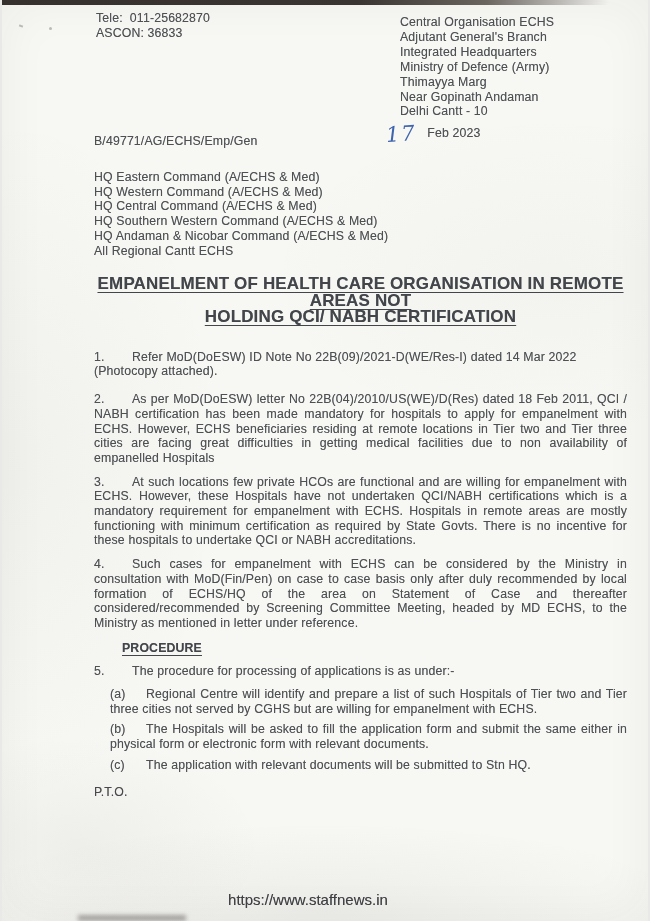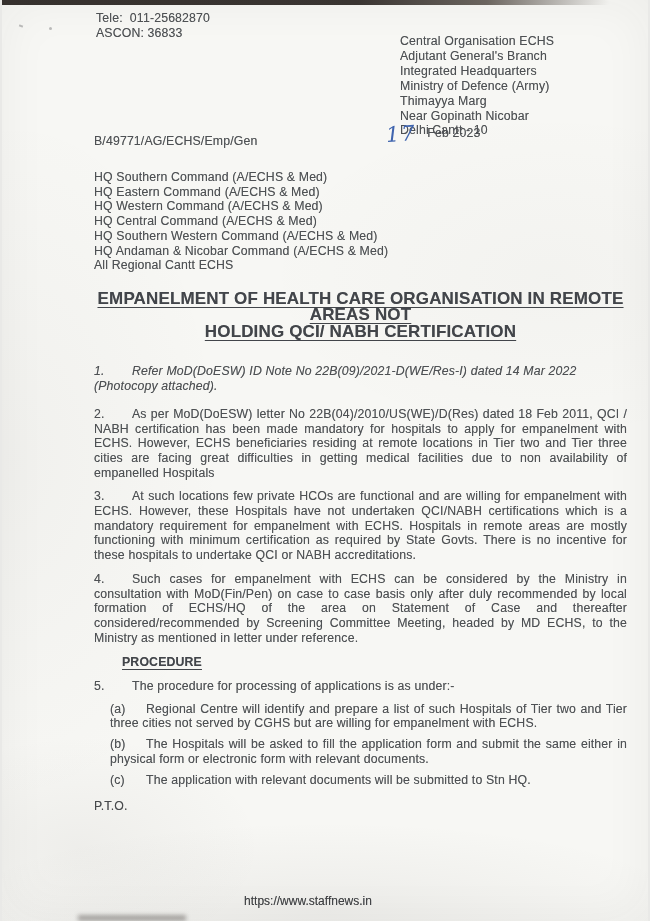--- a/index.html
+++ b/index.html
@@ -24,42 +24,42 @@
   .smudge{position:absolute;bottom:0;left:76px;width:108px;height:6px;background:rgba(62,58,54,0.4);filter:blur(2px);}
   .content{
     position:absolute;left:92px;top:0;width:533px;
     font-size:12.3px;line-height:14.7px;letter-spacing:0.15px;
     text-shadow:0 0 0.6px rgba(90,92,95,0.55);
     filter:blur(0.15px);
   }
   .ws{white-space:pre;}
   .header{position:relative;height:158px;}
   .hdr-left{position:absolute;top:11px;left:2px;line-height:15px;}
-  .hdr-right{position:absolute;top:34px;left:306px;line-height:14.9px;}
+  .hdr-right{position:absolute;top:15px;left:306px;line-height:14.9px;}
   .ref-row{position:absolute;top:134px;left:0;width:100%;}
   .date-block{position:absolute;left:292px;top:-8px;white-space:nowrap;}
   .hw-day{
     display:inline-block;color:#3f64ae;font-family:"DejaVu Serif",serif;font-style:italic;
     font-size:21px;letter-spacing:2px;transform:rotate(-4deg);text-shadow:none;filter:none;
   }
   .date-text{margin-left:7px;vertical-align:4px;}
   .recipients{margin-top:12px;}
   .subject{margin-top:18px;text-align:center;font-weight:bold;color:#42454a;line-height:16.5px;font-size:17px;}
   .subject .line{text-decoration:underline;text-underline-offset:2.5px;text-decoration-thickness:1.2px;}
   .para{margin-top:9px;text-align:justify;}
-  .para.p1{margin-top:24px;text-align:left;font-style:italic;}
+  .para.p1{margin-top:24px;text-align:left;}
   .para.p2{margin-top:13px;}
   .pnum{display:inline-block;width:38px;}
   .procedure{margin-top:10px;font-weight:bold;color:#42454a;text-decoration:underline;text-underline-offset:2.5px;text-decoration-thickness:1.2px;display:inline-block;padding-left:28px;}
   .para5{margin-top:9px;}
   .sub{margin-left:16px;margin-top:6px;text-align:justify;}
   .sub.sa{margin-top:8px;}
   .slabel{display:inline-block;width:36px;}
   .pto{margin-top:12px;text-align:left;padding-right:40px;color:#47494c;}
-  .footer{position:absolute;bottom:13px;left:0;width:612px;text-align:center;font-size:12px;color:#3e4043;text-shadow:0 0 0.5px rgba(70,70,72,0.5);}
+  .footer{position:absolute;bottom:13px;left:0;width:612px;text-align:center;font-size:15px;color:#3e4043;text-shadow:0 0 0.5px rgba(70,70,72,0.5);}
 </style>
 </head>
 <body>
 
 <div class="page">
   <div class="top-edge"></div>
   <div class="speck s1"></div>
   <div class="speck s2"></div>
 
   <div class="content">
@@ -68,34 +68,33 @@
       <div class="hdr-left">
         <div class="ws">Tele:  011-25682870</div>
         <div class="ws">ASCON: 36833</div>
       </div>
       <div class="hdr-right">
         <div>Central Organisation ECHS</div>
         <div>Adjutant General's Branch</div>
         <div>Integrated Headquarters</div>
         <div>Ministry of Defence (Army)</div>
         <div>Thimayya Marg</div>
-        <div>Near Gopinath Nicobar</div>
+        <div>Near Gopinath Andaman</div>
         <div>Delhi Cantt - 10</div>
       </div>
       <div class="ref-row">
         <span class="ref-no">B/49771/AG/ECHS/Emp/Gen</span>
         <span class="date-block">
           <span class="hw-day">17</span>
           <span class="date-text">Feb 2023</span>
         </span>
       </div>
     </div>
 
     <div class="recipients">
-      <div>HQ Southern Command (A/ECHS &amp; Med)</div>
       <div>HQ Eastern Command (A/ECHS &amp; Med)</div>
       <div>HQ Western Command (A/ECHS &amp; Med)</div>
       <div>HQ Central Command (A/ECHS &amp; Med)</div>
       <div>HQ Southern Western Command (A/ECHS &amp; Med)</div>
       <div>HQ Andaman &amp; Nicobar Command (A/ECHS &amp; Med)</div>
       <div>All Regional Cantt ECHS</div>
     </div>
 
     <div class="subject">
       <div class="line">EMPANELMENT OF HEALTH CARE ORGANISATION IN REMOTE AREAS NOT</div>

